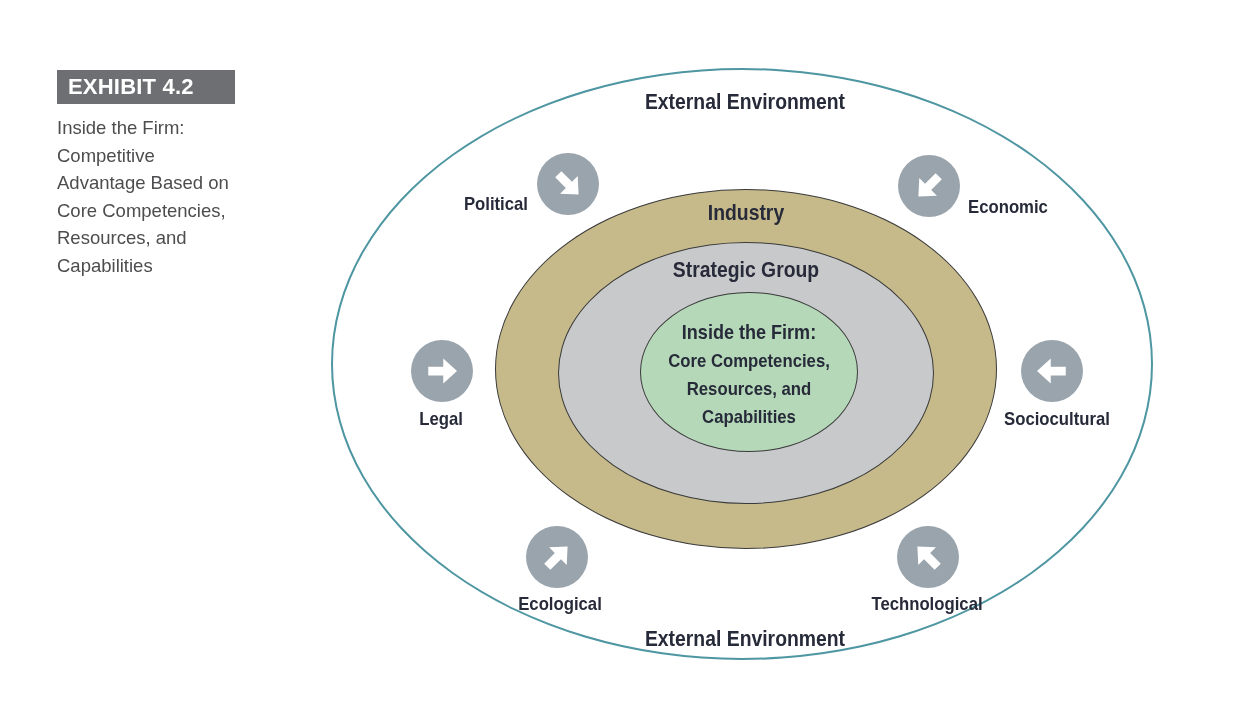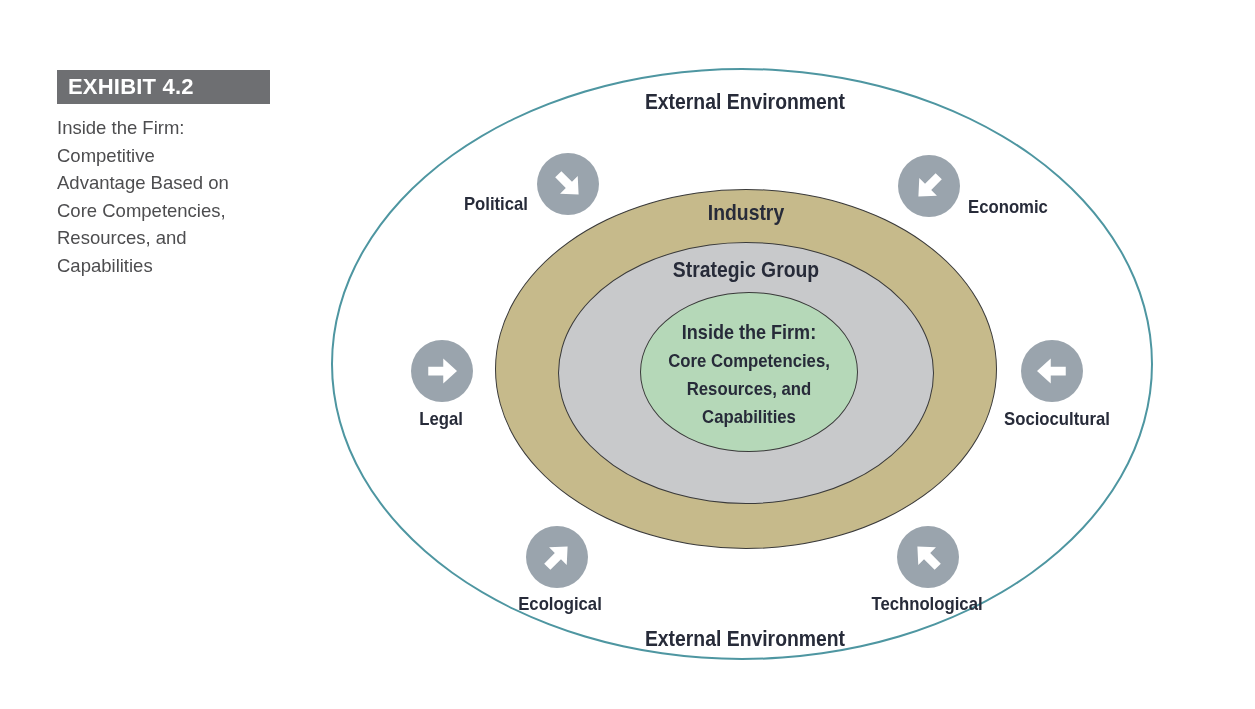--- a/index.html
+++ b/index.html
@@ -9,21 +9,21 @@
     width: 1255px;
     height: 709px;
     background: #ffffff;
     overflow: hidden;
   }
 
   
   .exhibit-tag {
     position: absolute;
     left: 57px; top: 70px;
-    width: 213px; height: 34px;
+    width: 178px; height: 34px;
     background: var(--exhibit-bg, #6e6f72);
     color: #ffffff;
     font-size: 22px;
     font-weight: bold;
     line-height: 34px;
     padding-left: 11px;
     box-sizing: border-box;
     letter-spacing: 0.2px;
   }
   .exhibit-caption {

